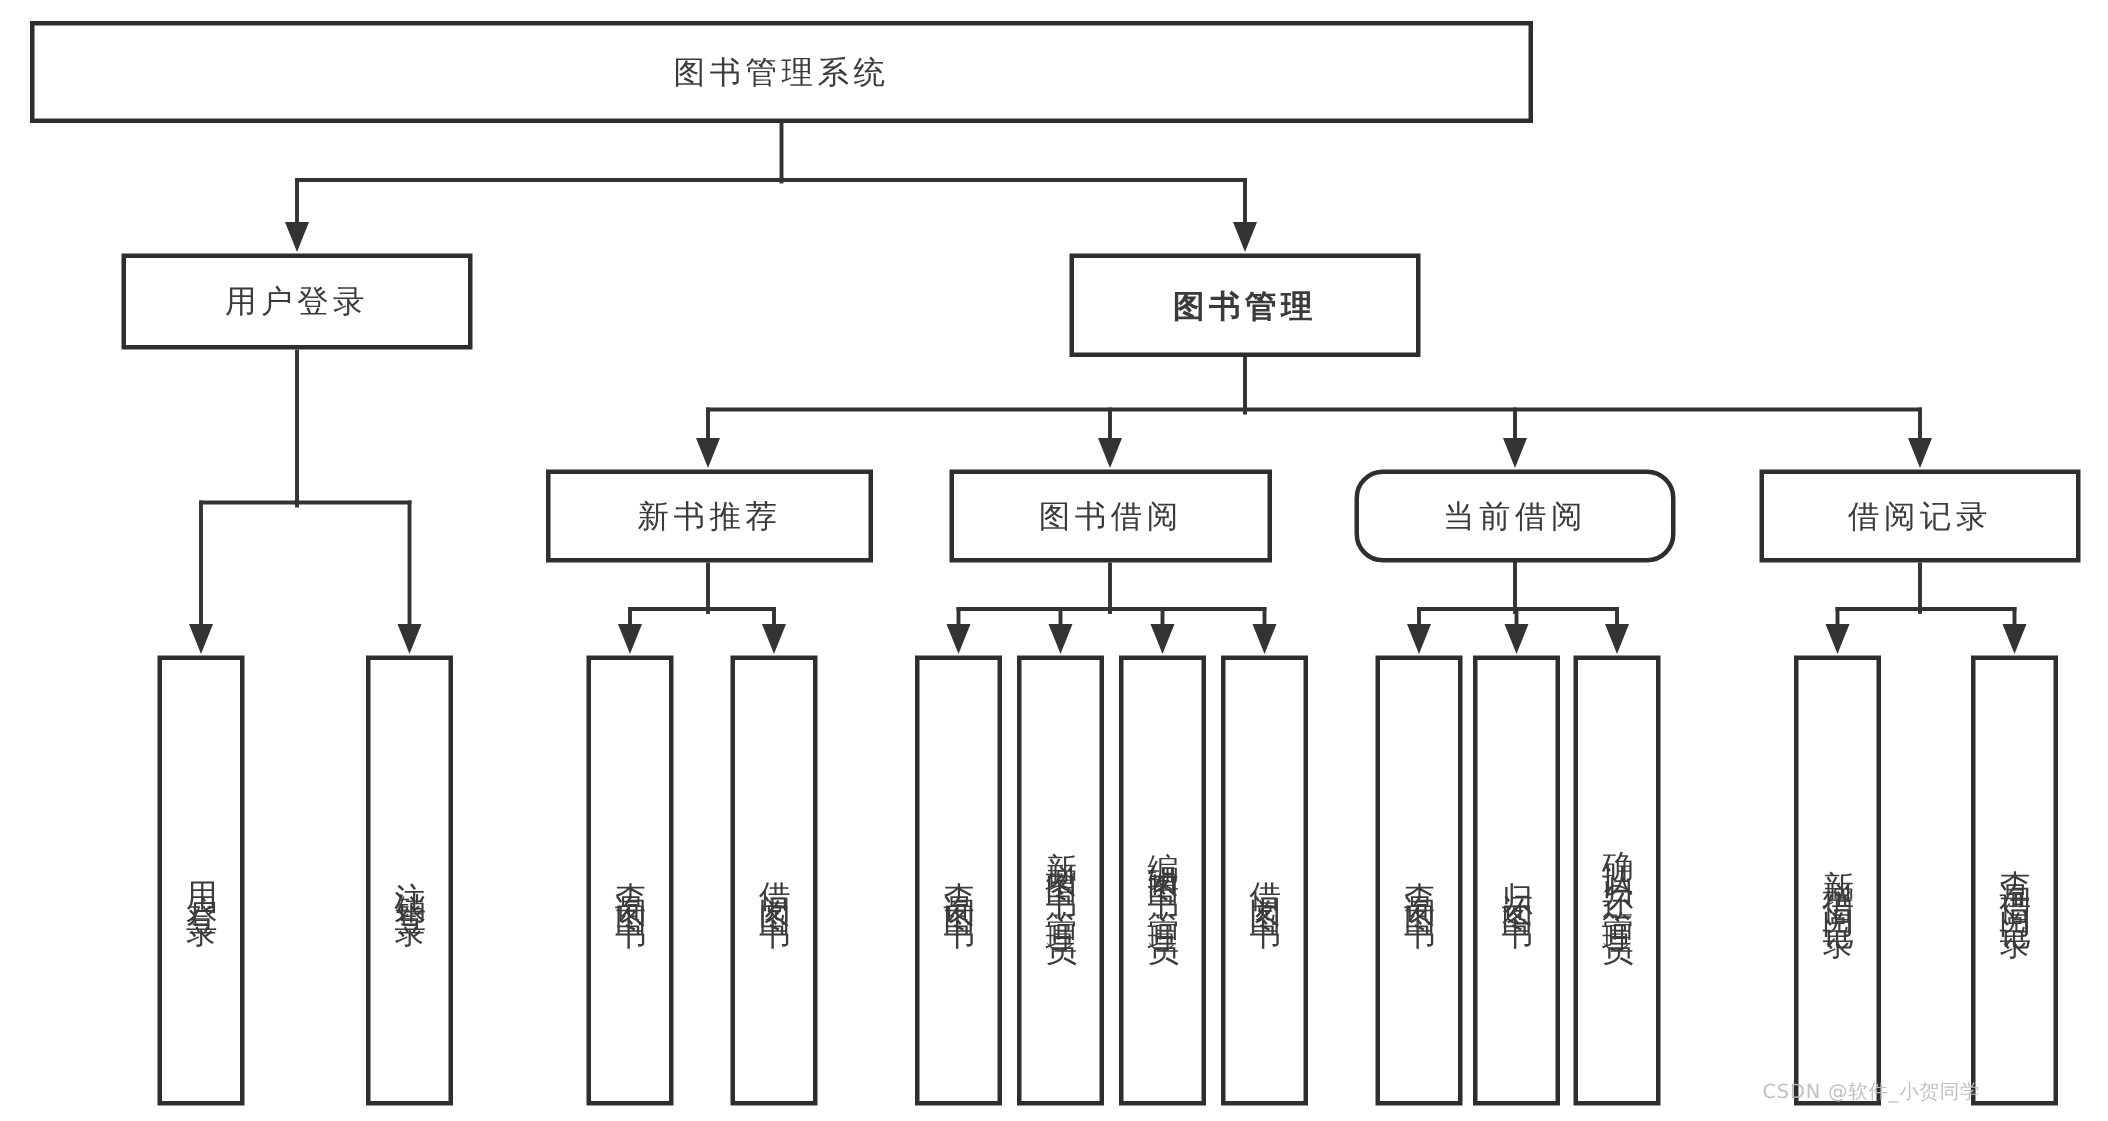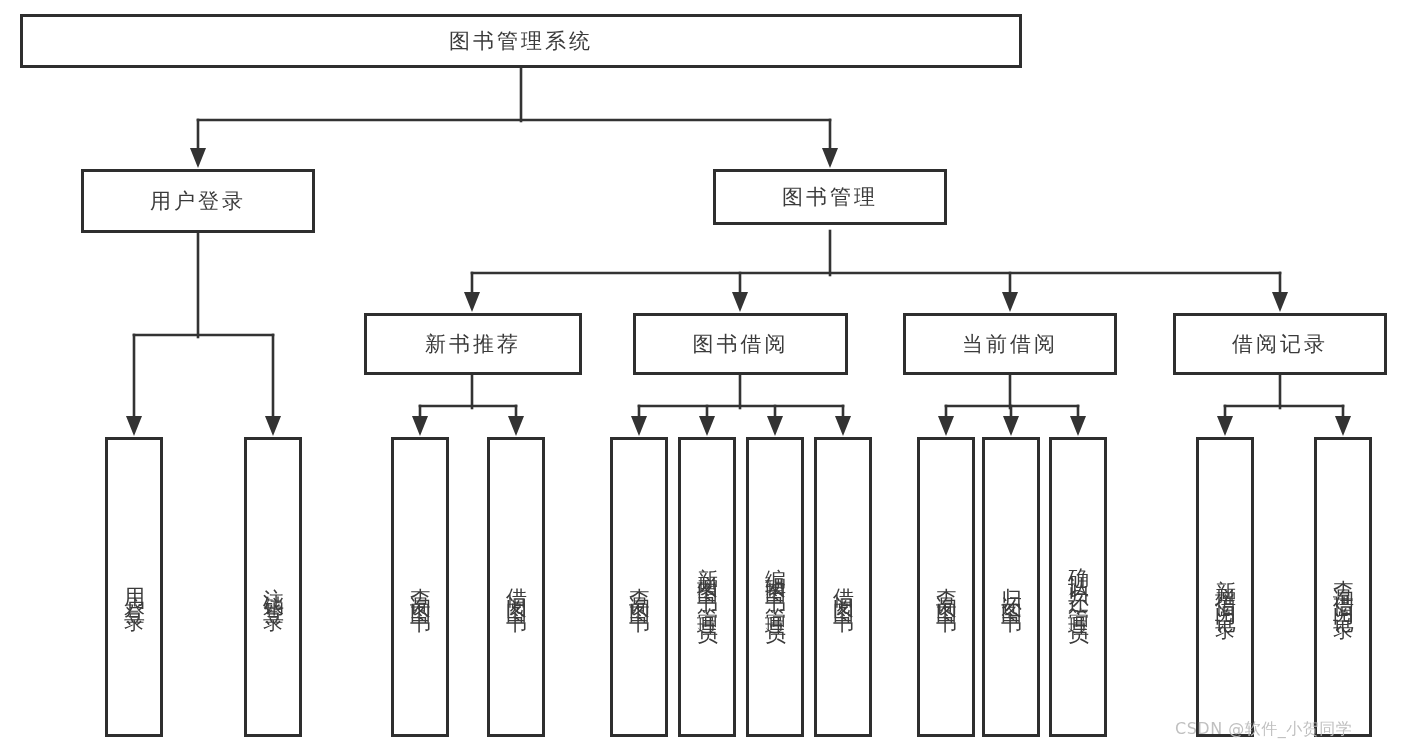--- a/index.html
+++ b/index.html
@@ -38,47 +38,47 @@
     white-space: nowrap;
   }
   .leaf span {
     writing-mode: vertical-rl;
     text-orientation: mixed;
     letter-spacing: 8px;
     line-height: 1;
     white-space: nowrap;
   }
   
-  .n-root  { left: 20px;   top: 14px;  width: 1002px; height: 54px; }
+  .n-root  { left: 20px;   top: 14px;  width: 1002px; height: 68px; }
   .n-l2a   { left: 81px;   top: 169px; width: 234px;  height: 64px; }
-  .n-l2b   { left: 713px;  top: 169px; width: 234px;  height: 56px; }
+  .n-l2b   { left: 713px;  top: 169px; width: 234px;  height: 69px; font-weight: bold; }
   .n-l3a   { left: 364px;  top: 313px; width: 218px;  height: 62px; }
   .n-l3b   { left: 633px;  top: 313px; width: 215px;  height: 62px; }
-  .n-l3c   { left: 903px;  top: 313px; width: 214px;  height: 62px; }
+  .n-l3c   { left: 903px;  top: 313px; width: 214px;  height: 62px; border-radius: 19px; }
   .n-l3d   { left: 1173px; top: 313px; width: 214px;  height: 62px; }
   .leaf    { top: 437px; width: 58px; height: 300px; }
   .f0  { left: 105px; }
   .f1  { left: 244px; }
   .f2  { left: 391px; }
   .f3  { left: 487px; }
   .f4  { left: 610px; }
   .f5  { left: 678px; }
   .f6  { left: 746px; }
   .f7  { left: 814px; }
   .f8  { left: 917px; }
   .f9  { left: 982px; }
   .f10 { left: 1049px; }
   .f11 { left: 1196px; }
   .f12 { left: 1314px; }
   #watermark {
     position: absolute;
     left: 1175px;
     top: 719px;
     z-index: 5;
-    font-size: 16px;
+    font-size: 13px;
     color: #bdbdbd;
     letter-spacing: 0.5px;
     opacity: 0.95;
     white-space: nowrap;
   }
 </style>
 </head>
 <body>
 
 <div id="stage">

